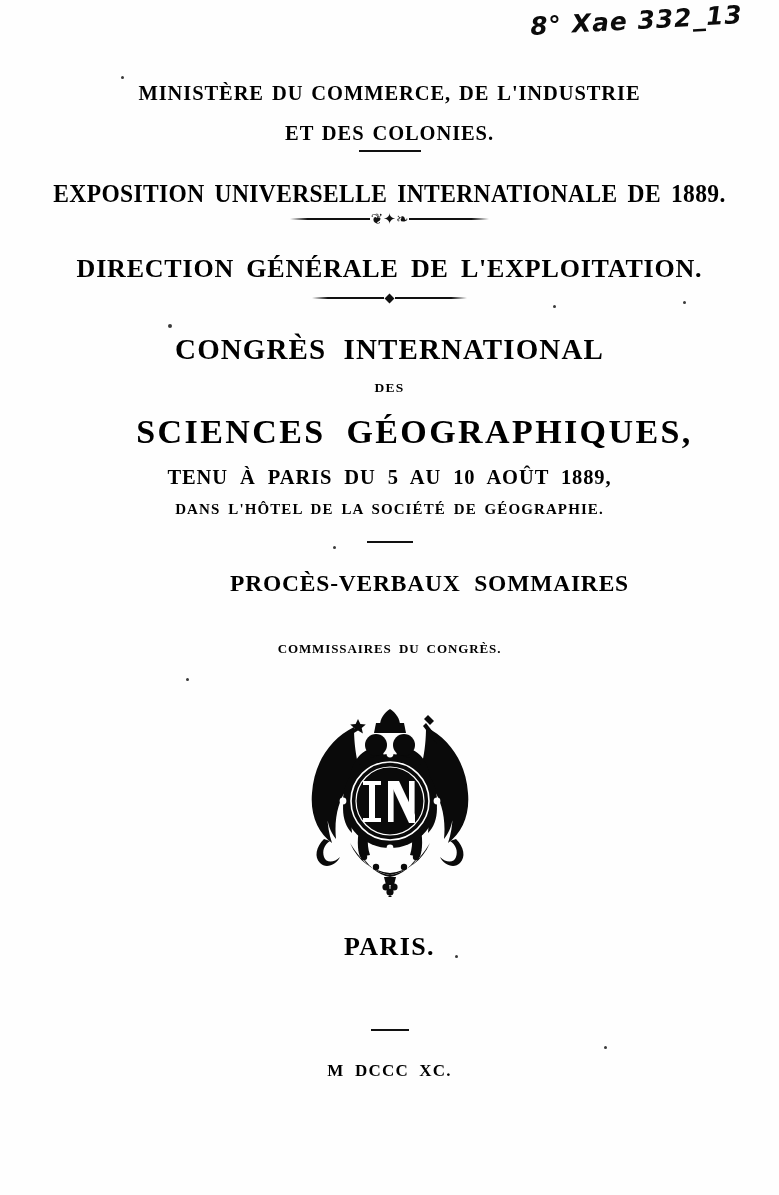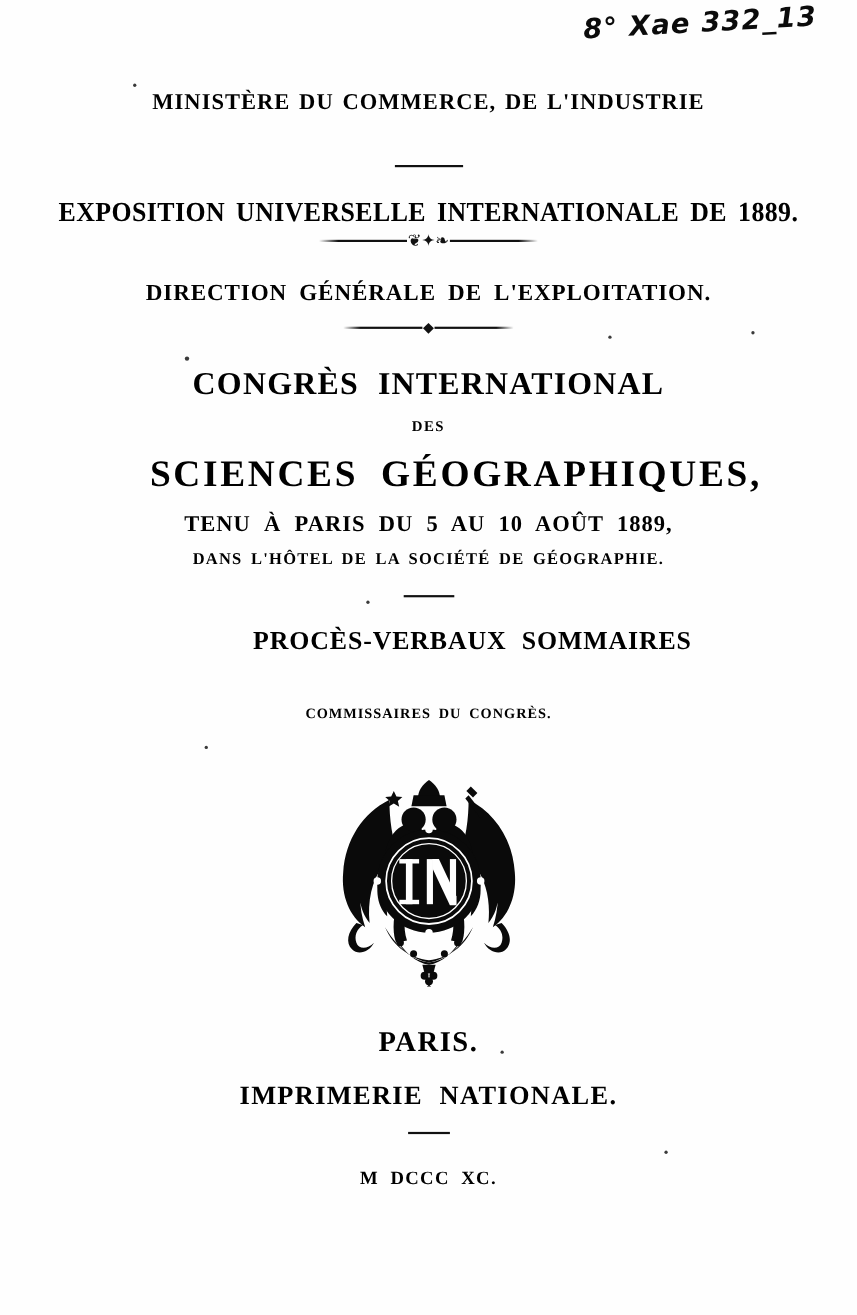--- a/index.html
+++ b/index.html
@@ -58,21 +58,21 @@
   .exposition {
     font-weight: bold;
     font-size: 25px;
     letter-spacing: 0.4px;
     word-spacing: 4px;
     transform: scaleX(0.94);
   }
 
   .direction {
     font-weight: bold;
-    font-size: 21px;
+    font-size: 26px;
     letter-spacing: 0.8px;
     word-spacing: 5px;
   }
 
   
   .title-main {
     font-weight: bold;
     font-size: 29px;
     letter-spacing: 1.1px;
     word-spacing: 9px;
@@ -209,20 +209,21 @@
   <div class="speck" style="left:121px; top:76px; width:3px; height:3px;"></div>
   <div class="speck" style="left:168px; top:324px; width:4px; height:4px;"></div>
   <div class="speck" style="left:553px; top:305px; width:3px; height:3px;"></div>
   <div class="speck" style="left:683px; top:301px; width:3px; height:3px;"></div>
   <div class="speck" style="left:186px; top:678px; width:3px; height:3px;"></div>
   <div class="speck" style="left:333px; top:546px; width:3px; height:3px;"></div>
   <div class="speck" style="left:455px; top:955px; width:3px; height:3px;"></div>
   <div class="speck" style="left:604px; top:1046px; width:3px; height:3px;"></div>
 
   <div class="row ministry" style="top:82px;">MINISTÈRE DU COMMERCE, DE L'INDUSTRIE</div>
+  <div class="row ministry" style="top:122px;">ET DES COLONIES.</div>
 
   <div class="rule" style="top:150px; width:62px;"></div>
 
   <div class="row exposition" style="top:180px;">EXPOSITION UNIVERSELLE INTERNATIONALE DE 1889.</div>
 
   <div class="ornament" style="top:212px; width:210px;">
     <span class="orn-line tapered" style="width:80px;"></span>
     <span class="orn-center">❦✦❧</span>
     <span class="orn-line tapered-r" style="width:80px;"></span>
   </div>
@@ -330,19 +331,18 @@
         <path d="M94 180 L106 180 L104 188 L96 188 Z"></path>
         <circle cx="96" cy="190" r="3.6"></circle>
         <circle cx="104" cy="190" r="3.6"></circle>
         <circle cx="100" cy="195" r="3.6"></circle>
         <path d="M100 198 L102 200 L98 200 Z"></path>
       </g>
     </svg>
   </div>
 
   <div class="row paris" style="top:932px;">PARIS.</div>
-  <div class="row imprimerie" style="top:984px;">IMPRIMERIE NATIONALE.</div>
 
   <div class="rule" style="top:1029px; width:38px;"></div>
 
   <div class="row year" style="top:1061px;">M DCCC XC.</div>
 
 </div>
 
 </body></html>

